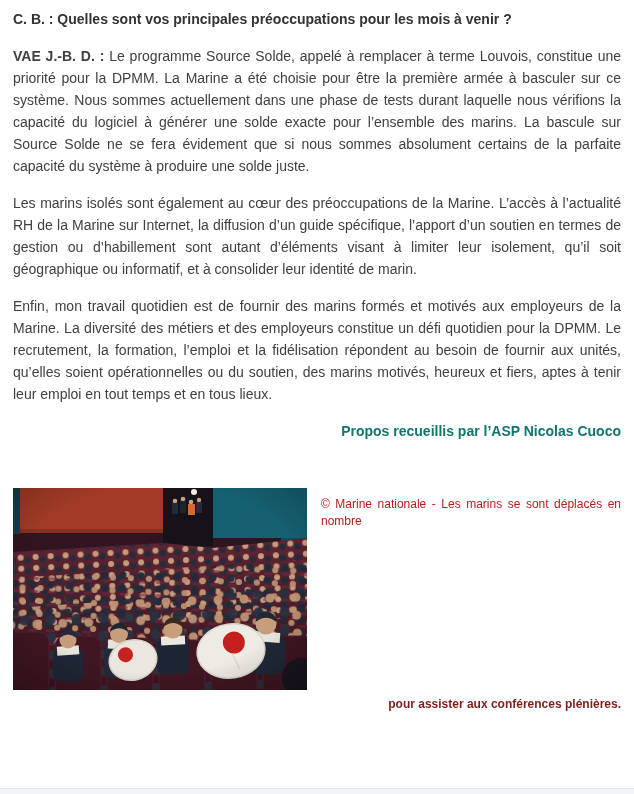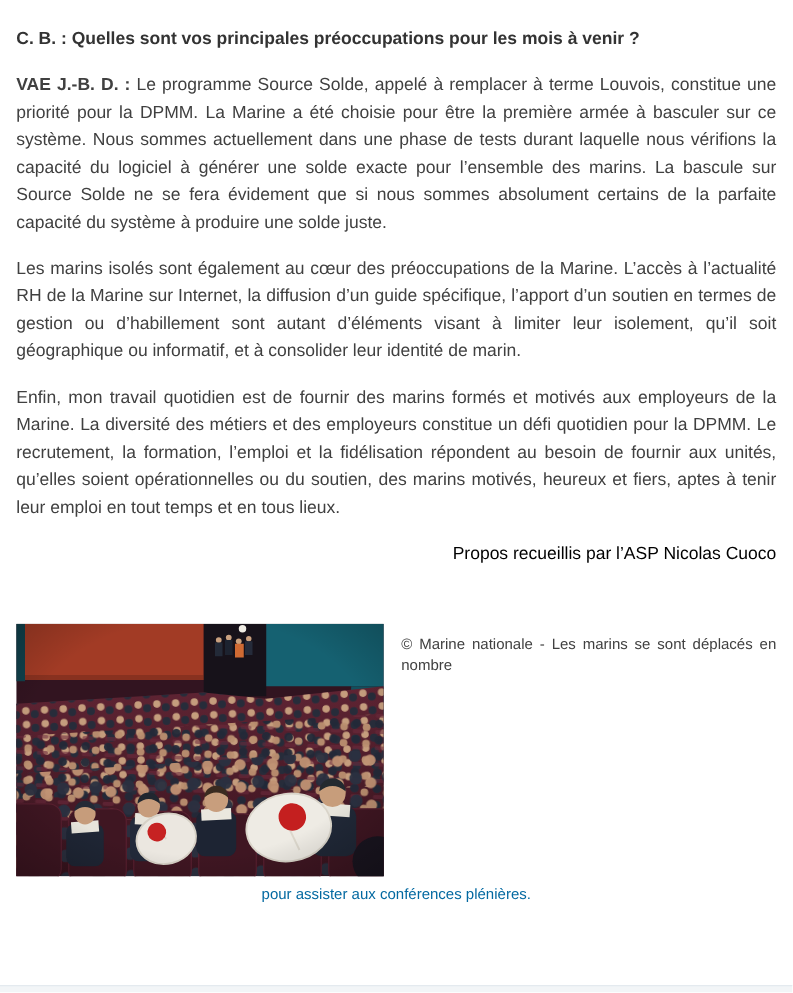--- a/index.html
+++ b/index.html
@@ -23,59 +23,59 @@
   p {
     margin: 0 0 15px 0;
     font-size: 14px;
     line-height: 22px;
     text-align: justify;
     color: #404040;
   }
   .question {
     font-weight: bold;
     color: #333333;
-    margin-top: 11px;
   }
   .speaker {
     font-weight: bold;
   }
   .byline {
     text-align: right;
-    font-weight: normal;
-    color: #000000;
+    font-weight: bold;
+    color: #0f766e;
   }
   .figure {
     margin: 46px 0 0 0;
   }
   .figure-row {
     display: flex;
     gap: 14px;
     align-items: flex-start;
   }
   .photo {
     flex: 0 0 294px;
     width: 294px;
     height: 202px;
     display: block;
   }
   .caption-side {
     flex: 1;
     padding-top: 8px;
     font-size: 12px;
     line-height: 17px;
-    color: #404040;
+    color: #b91c1c;
     text-align: justify;
     text-align-last: justify;
   }
   .caption-below {
     margin: 6px 0 0 0;
     font-size: 12px;
     line-height: 16px;
-    color: #0369a1;
-    text-align: center;
+    color: #7f1d1d;
+    text-align: right;
+    font-weight: bold;
   }
   .bottom-strip {
     position: absolute;
     left: 0;
     right: 0;
     bottom: 0;
     height: 5px;
     background: #f2f5f7;
     border-top: 1px solid #e4eaef;
   }

